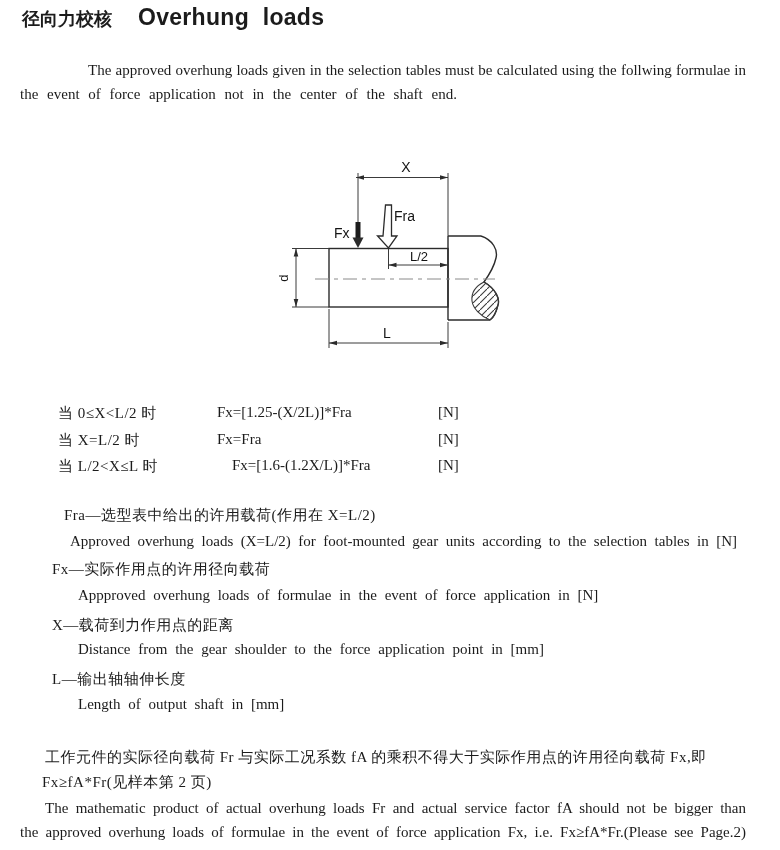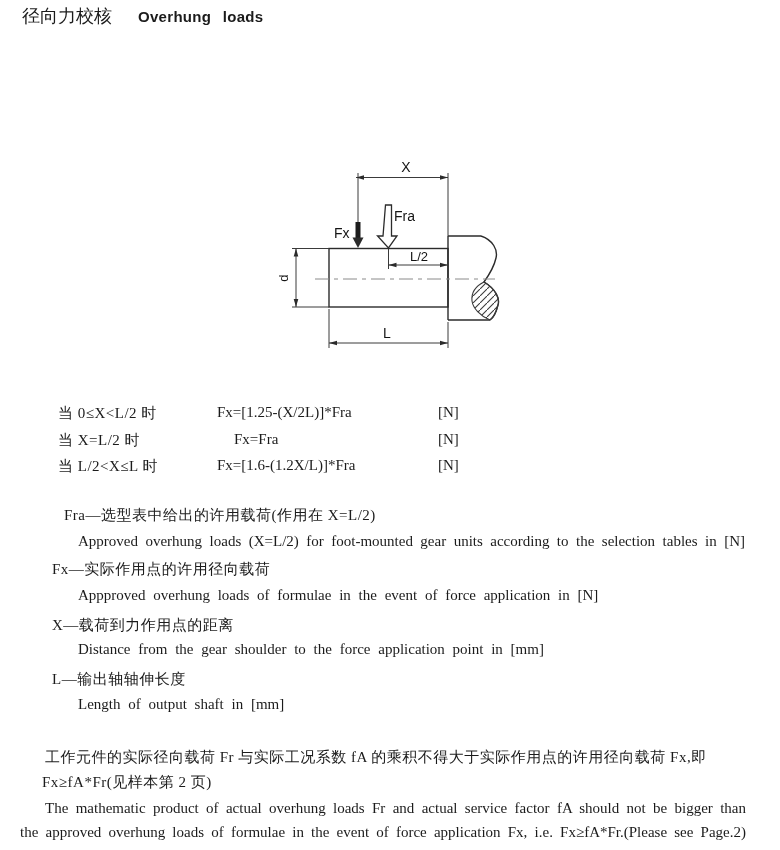--- a/index.html
+++ b/index.html
@@ -1,20 +1,20 @@
 <!DOCTYPE html>
 <html><head>
 <meta charset="utf-8">
 <style>
   html,body{margin:0;padding:0;background:#ffffff;}
   .page{position:relative;width:780px;height:850px;background:#fff;overflow:hidden;
         font-family:"Liberation Serif","DejaVu Serif",serif;color:#1b1b1b;}
   .abs{position:absolute;}
-  .title-zh{font-weight:normal;font-size:18px;font-family:"DejaVu Sans","Liberation Sans",sans-serif;}
-  .title-en{font-weight:bold;font-size:15px;font-family:"Liberation Sans","DejaVu Sans",sans-serif;
+  .title-zh{font-weight:bold;font-size:18px;font-family:"DejaVu Sans","Liberation Sans",sans-serif;}
+  .title-en{font-weight:bold;font-size:23px;font-family:"Liberation Sans","DejaVu Sans",sans-serif;
             word-spacing:7px;letter-spacing:0.3px;margin-left:26px;}
   .zh{font-size:15px;letter-spacing:0.5px;}
   .en{font-size:15px;}
   .sp4{word-spacing:4px;}
   .sp5{word-spacing:5px;}
   .jline{text-align:justify;text-align-last:justify;}
   .indent{text-indent:68px;}
   .frm{font-size:15px;}
   svg text{font-family:"Liberation Sans","DejaVu Sans",sans-serif;fill:#141414;}
   .dline{stroke:#3a3a3a;stroke-width:1;fill:none;}
@@ -24,20 +24,24 @@
 </head>
 <body>
 
 <div class="page">
 
   <div class="abs" style="left:22px;top:4px;">
     <span class="title-zh">径向力校核</span><span class="title-en">Overhung loads</span>
   </div>
 
 
+  <div class="abs" style="left:20px;top:62px;width:726px;">
+    <div class="en jline indent" style="height:24px;">The approved overhung loads given in the selection tables must be calculated using the follwing formulae in</div>
+    <div class="en sp5" style="height:24px;">the event of force application not in the center of the shaft end.</div>
+  </div>
 
   <svg class="abs" style="left:270px;top:156px;" width="240" height="204" viewBox="0 0 240 204">
     <defs>
       <pattern id="hatch" width="7" height="7" patternUnits="userSpaceOnUse">
         <path d="M0,7 L7,0" stroke="#3a3a3a" stroke-width="1.1"></path>
       </pattern>
     </defs>
 
     <rect x="59" y="92.5" width="119" height="58.5" class="thick"></rect>
 
@@ -97,33 +101,33 @@
   </svg>
 
   <div class="abs" style="left:0;top:404px;width:780px;">
     <div class="abs" style="top:0;left:0;width:780px;height:27px;text-align:center;">
       <span class="abs zh frm" style="left:58px;">当 0≤X&lt;L/2 时</span>
       <span class="abs frm" style="left:217px;">Fx=[1.25-(X/2L)]*Fra</span>
       <span class="abs frm" style="left:438px;">[N]</span>
     </div>
     <div class="abs" style="top:27px;left:0;width:780px;height:27px;">
       <span class="abs zh frm" style="left:58px;">当 X=L/2 时</span>
-      <span class="abs frm" style="left:234px;">Fx=Fra</span>
+      <span class="abs frm" style="left:217px;">Fx=Fra</span>
       <span class="abs frm" style="left:438px;">[N]</span>
     </div>
     <div class="abs" style="top:53px;left:0;width:692px;height:27px;">
       <span class="abs zh frm" style="left:58px;">当 L/2&lt;X≤L 时</span>
-      <span class="abs frm" style="left:217px;text-align:center;">Fx=[1.6-(1.2X/L)]*Fra</span>
+      <span class="abs frm" style="left:232px;text-align:center;">Fx=[1.6-(1.2X/L)]*Fra</span>
       <span class="abs frm" style="left:438px;">[N]</span>
     </div>
   </div>
 
   <div>
     <div class="abs zh" style="left:64px;top:506px;">Fra—选型表中给出的许用载荷(作用在 X=L/2)</div>
-    <div class="abs en jline" style="left:78px;top:533px;width:667px;">Approved overhung loads (X=L/2) for foot-mounted gear units according to the selection tables in [N]</div>
+    <div class="abs en jline" style="left:70px;top:533px;width:667px;">Approved overhung loads (X=L/2) for foot-mounted gear units according to the selection tables in [N]</div>
 
     <div class="abs zh" style="left:52px;top:560px;">Fx—实际作用点的许用径向载荷</div>
     <div class="abs en sp4" style="left:78px;top:587px;text-align:right;">Appproved overhung loads of formulae in the event of force application in [N]</div>
 
     <div class="abs zh" style="left:52px;top:616px;">X—载荷到力作用点的距离</div>
     <div class="abs en sp4" style="left:78px;top:641px;">Distance from the gear shoulder to the force application point in [mm]</div>
 
     <div class="abs zh" style="left:52px;top:670px;">L—输出轴轴伸长度</div>
     <div class="abs en sp4" style="left:78px;top:696px;">Length of output shaft in [mm]</div>
   </div>

